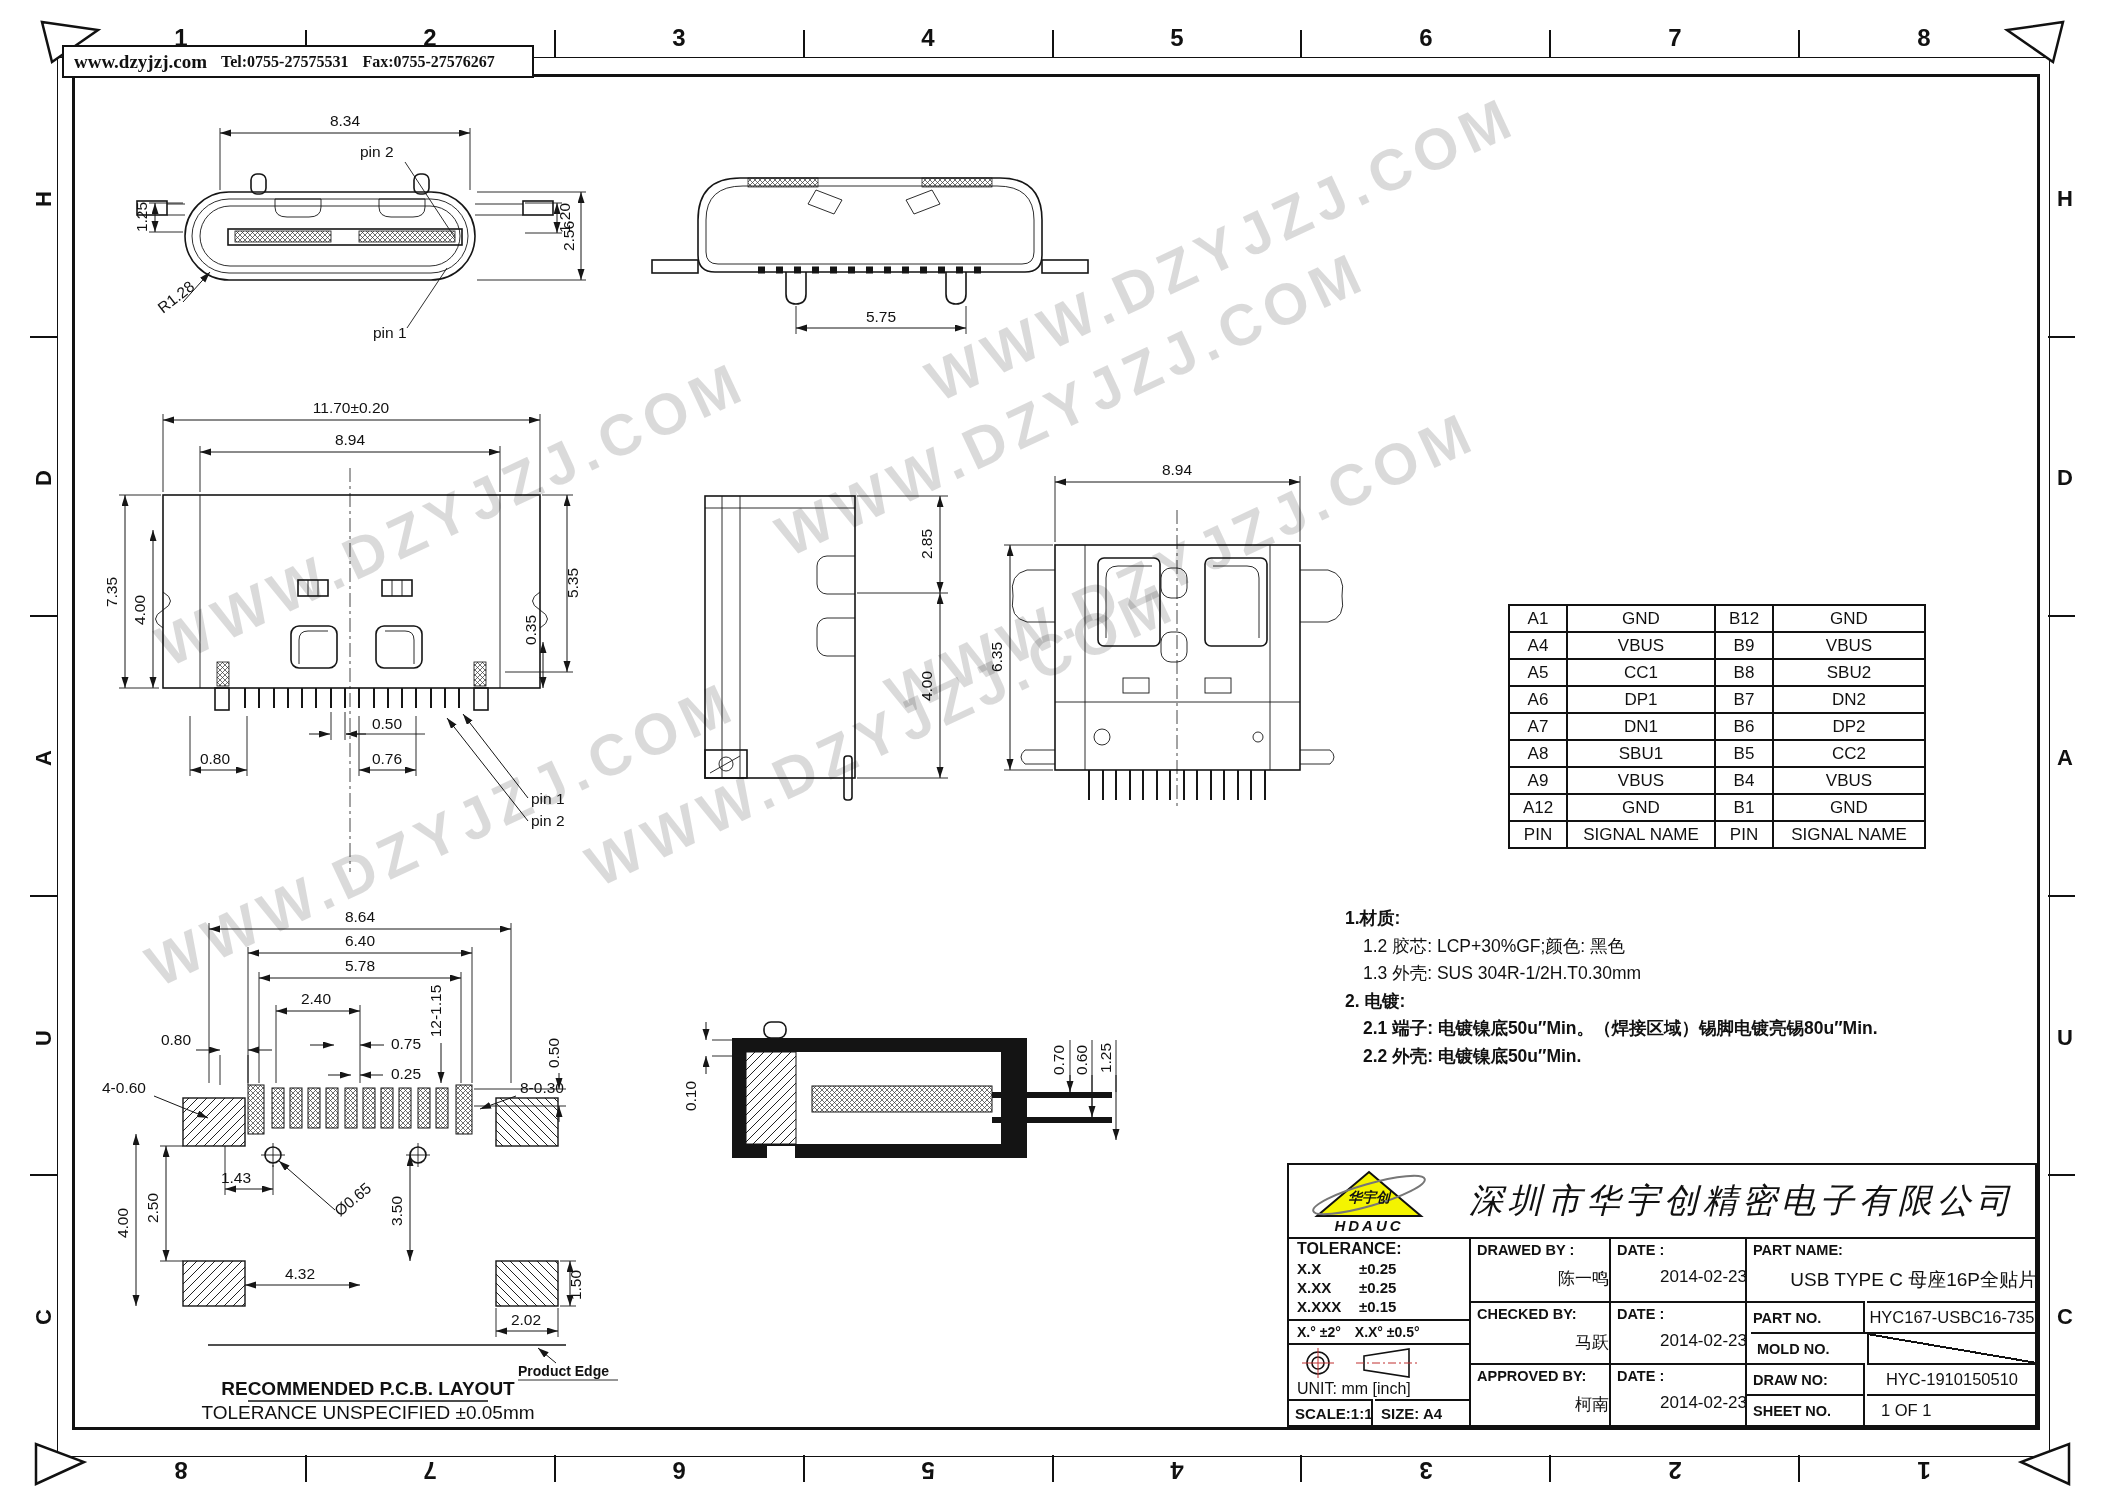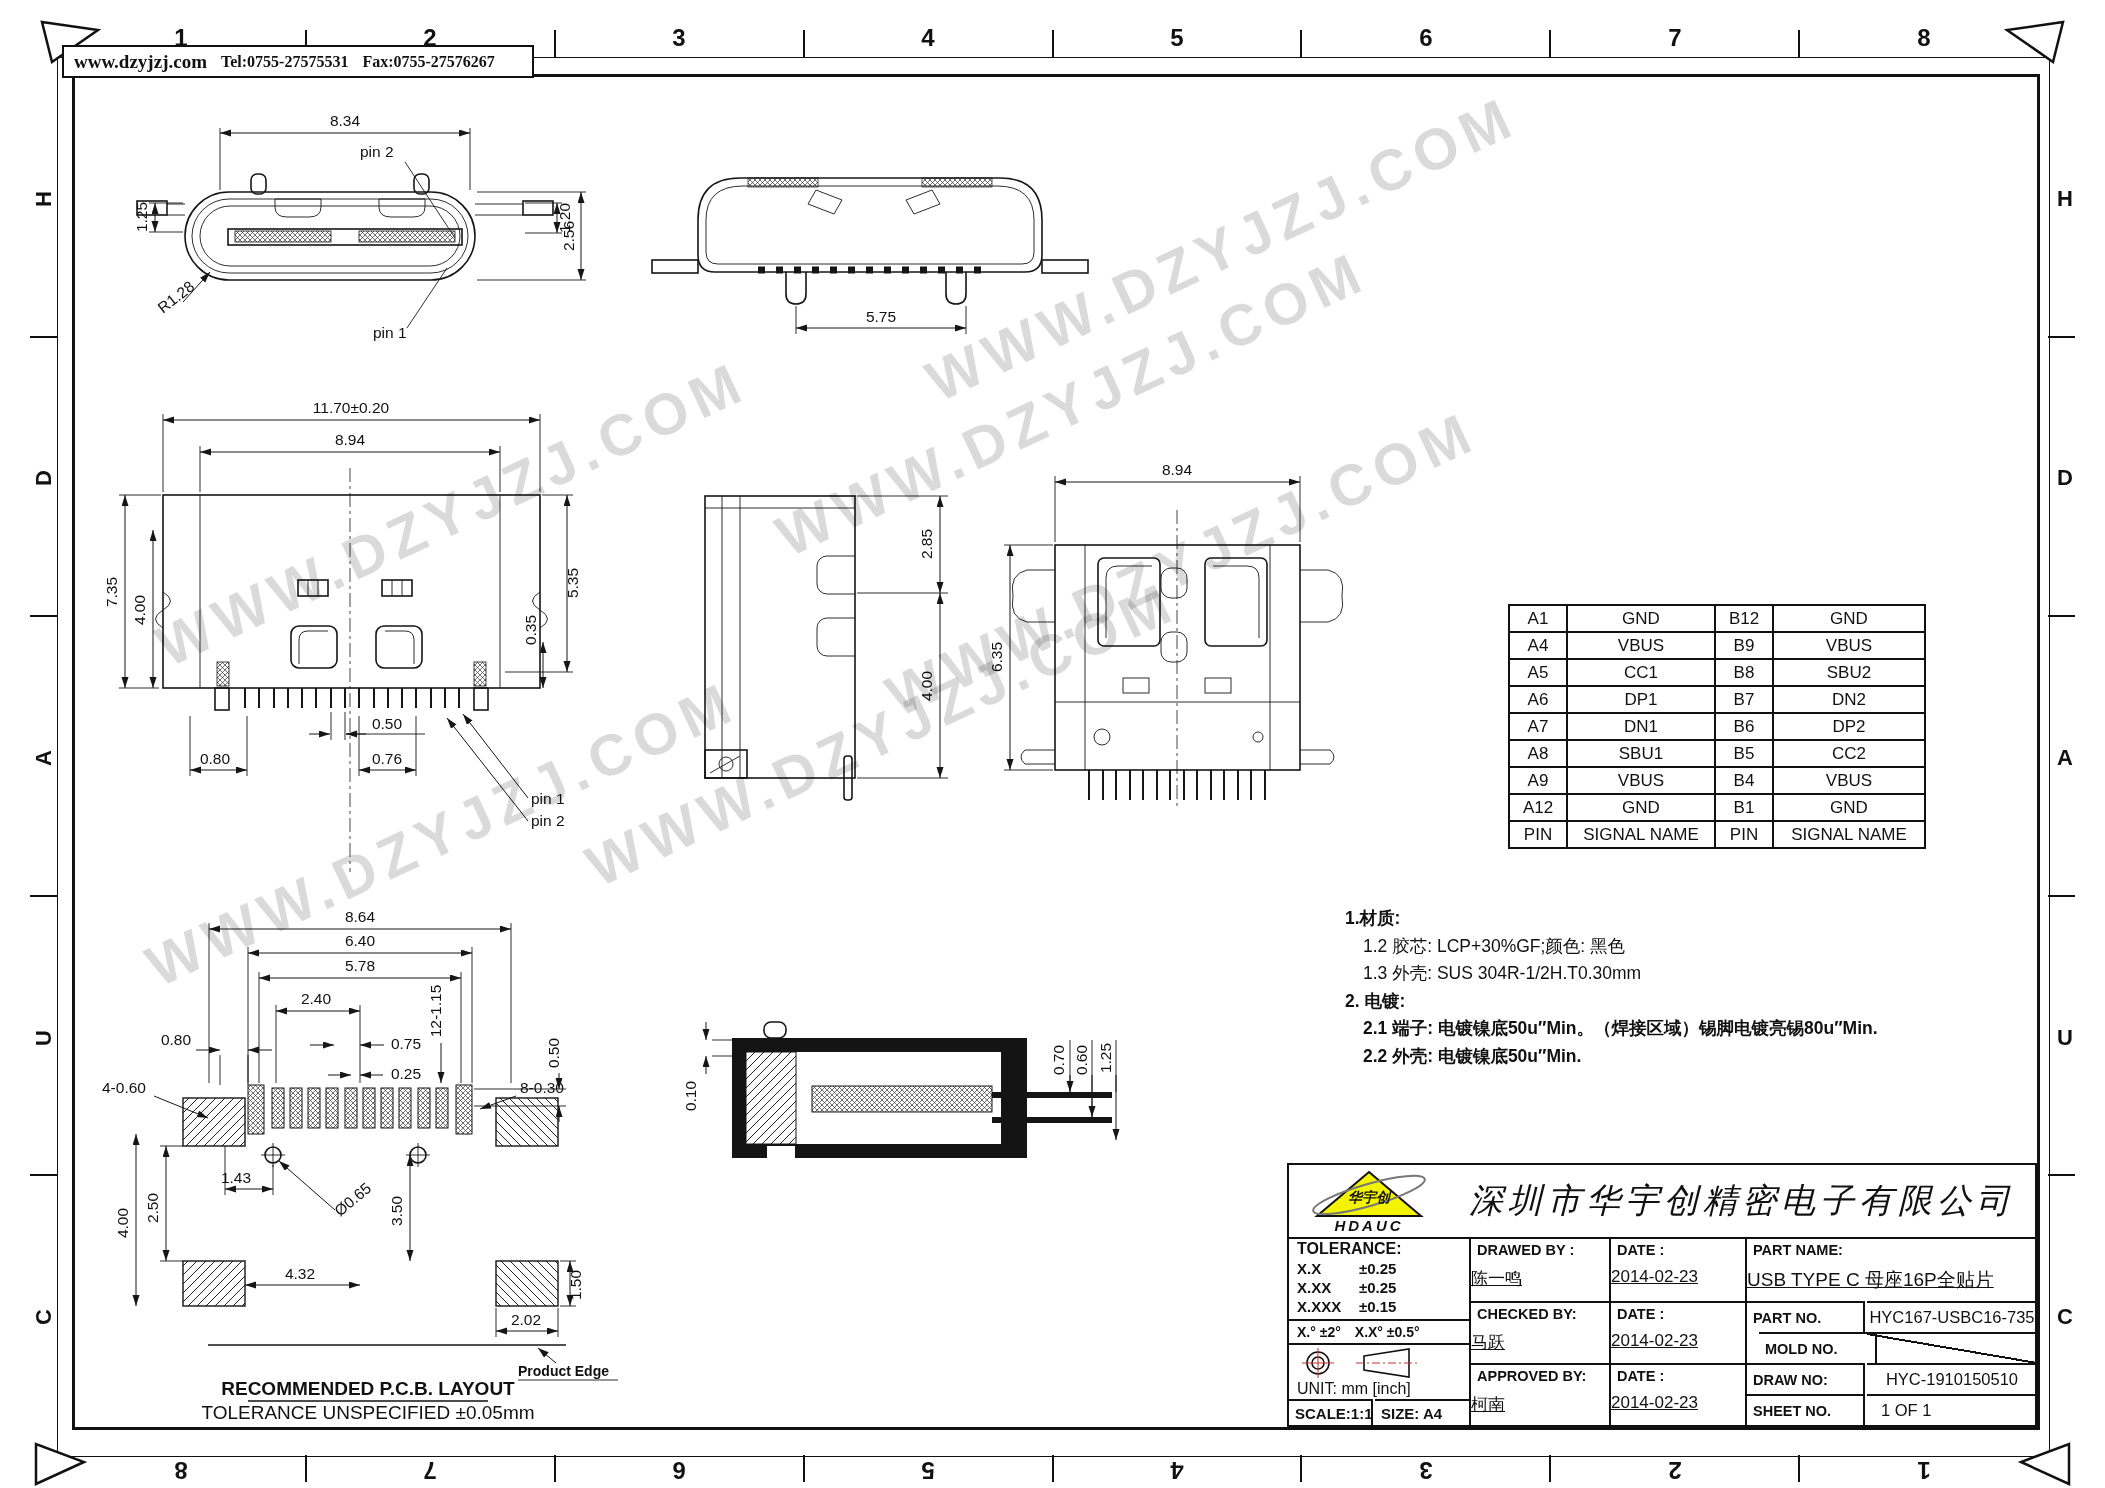--- a/index.html
+++ b/index.html
@@ -42,21 +42,21 @@
   
   .tb{left:1287px;top:1163px;width:746px;height:260px;border:2.5px solid #111;background:#fff;z-index:4;}
   .tb .cell{position:absolute;box-sizing:border-box;}
   .tb-hdr{left:0;top:0;width:746px;height:74px;border-bottom:2.5px solid #111;display:flex;align-items:center;font-style:italic;}
   .tb-logo{width:160px;height:72px;display:flex;flex-direction:column;align-items:center;justify-content:center;}
   .logo-sub{font-size:15px;font-weight:bold;letter-spacing:3px;margin-top:-4px;}
   .tb-company{flex:1;text-align:center;font-family:"Liberation Serif",serif;font-size:34px;letter-spacing:5px;}
   .lbl{font-size:14.5px;font-weight:bold;}
   .val{font-size:16.5px;}
   .tb .sig-label{position:absolute;left:6px;top:3px;}
-  .tb .sig-name{position:absolute;left:0;right:0;top:28px;text-align:left;font-size:17px;text-decoration:underline;}
+  .tb .sig-name{position:absolute;left:13px;right:0;top:28px;text-align:right;font-size:17px;}
   .tol-line{font-size:15px;font-weight:bold;display:flex;padding:1px 8px;}
   .tol-line span:first-child{width:62px;}
   .diag{background:linear-gradient(to top right,transparent calc(50% - 1px),#111 calc(50% - 1px),#111 calc(50% + 1px),transparent calc(50% + 1px));}
 </style>
 </head>
 <body>
 
 <div class="sheet">
 
   <div class="abs outer-frame"></div>
@@ -527,21 +527,21 @@
       <div class="cell" style="left:0;top:0;width:290px;height:62px;">
         <span class="sig-label lbl">PART NAME:</span>
         <span class="sig-name" style="font-size:19px;">USB TYPE C 母座16P全贴片</span>
       </div>
       <div class="cell lbl" style="left:0;top:62px;width:118px;height:31px;border-top:2px solid #111;border-right:2px solid #111;display:flex;align-items:center;padding-left:6px;">
         <span>PART NO.</span>
       </div>
       <div class="cell val" style="left:120px;top:62px;width:170px;height:31px;border-top:2px solid #111;display:flex;align-items:center;justify-content:center;">
         <span>HYC167-USBC16-735</span>
       </div>
-      <div class="cell lbl" style="left:12px;top:93px;width:118px;height:31px;border-top:2px solid #111;border-right:2px solid #111;display:flex;align-items:center;padding-left:6px;">
+      <div class="cell lbl" style="left:4px;top:93px;width:118px;height:31px;border-top:2px solid #111;border-right:2px solid #111;display:flex;align-items:center;padding-left:6px;">
         <span>MOLD NO.</span>
       </div>
       <div class="cell diag" style="left:120px;top:93px;width:170px;height:31px;border-top:2px solid #111;"></div>
       <div class="cell lbl" style="left:0;top:124px;width:118px;height:31px;border-top:2px solid #111;border-right:2px solid #111;display:flex;align-items:center;padding-left:6px;">
         <span>DRAW NO:</span>
       </div>
       <div class="cell val" style="left:120px;top:124px;width:170px;height:31px;border-top:2px solid #111;display:flex;align-items:center;justify-content:center;">
         <span>HYC-1910150510</span>
       </div>
       <div class="cell lbl" style="left:0;top:155px;width:118px;height:31px;border-top:2px solid #111;border-right:2px solid #111;display:flex;align-items:center;padding-left:6px;">

